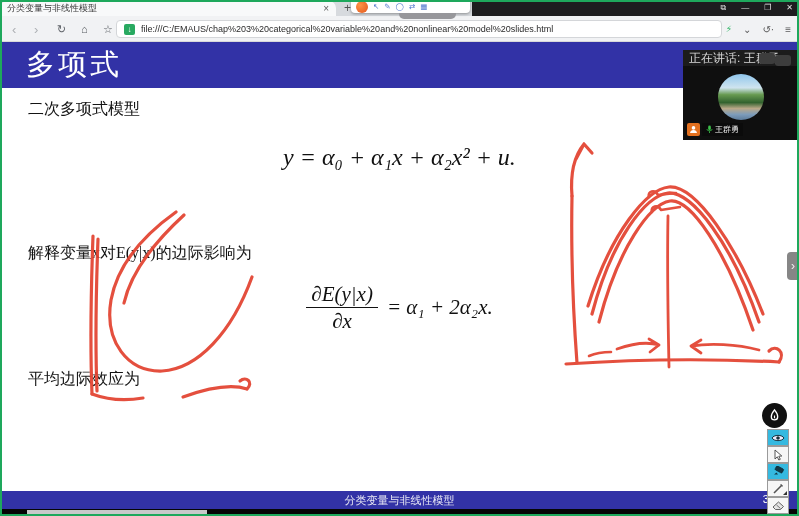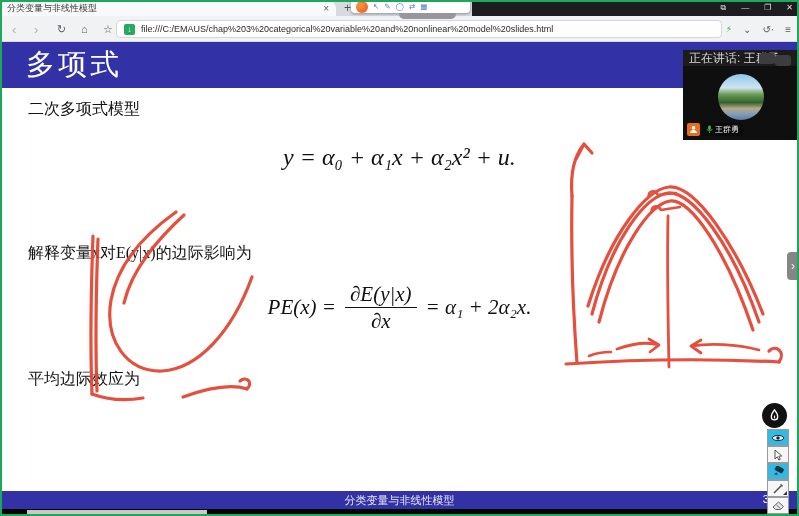--- a/index.html
+++ b/index.html
@@ -128,21 +128,20 @@
   <div class="slide">
     <div class="slide-header">
       <span>多项式</span>
     </div>
 
     <div class="sline" style="top:57px;">二次多项式模型</div>
     <div class="formula math" style="top:102px;">y = α₀ + α₁x + α₂x² + u.</div>
     <div class="sline" style="top:201px;">解释变量x对E(y|x)的边际影响为</div>
 
     <div class="f2wrap">
-      <span class="math">PE(x) =</span>
       <span class="frac">
         <span class="num math">∂E(y|x)</span>
         <span class="den math">∂x</span>
       </span>
       <span class="math">= α₁ + 2α₂x.</span>
     </div>
 
     <div class="sline" style="top:327px;">平均边际效应为</div>
 
     <div class="slide-footer">

